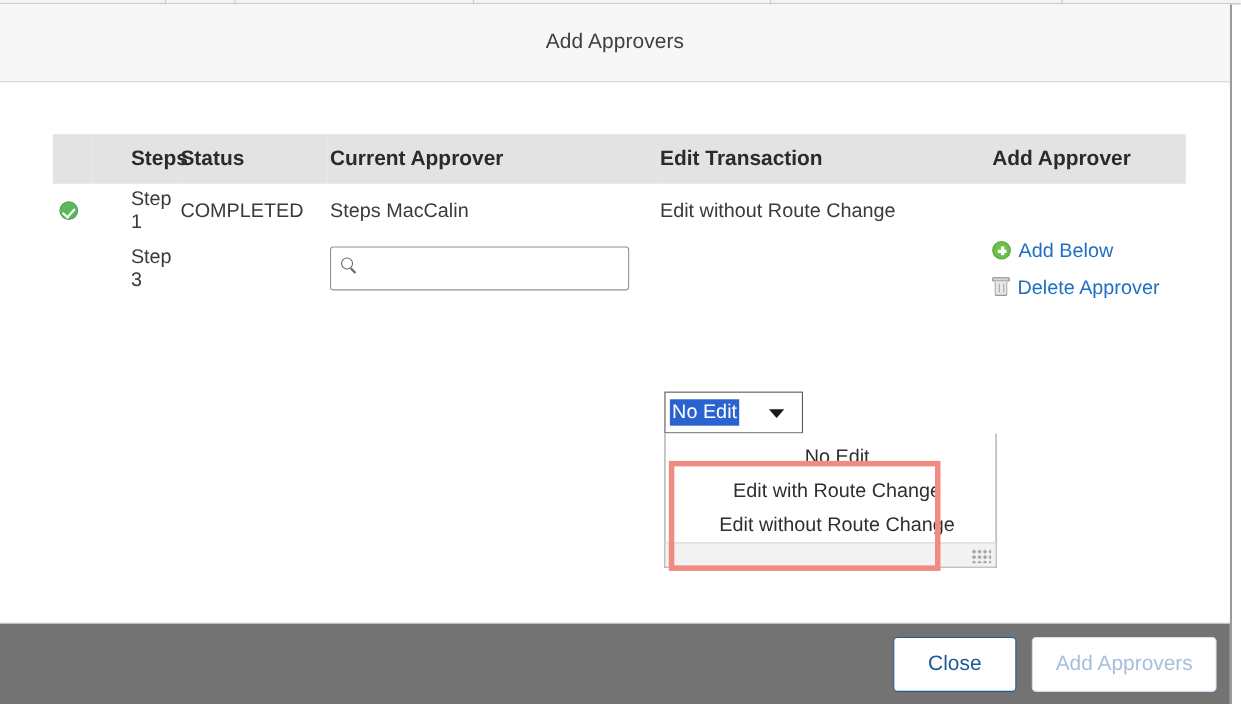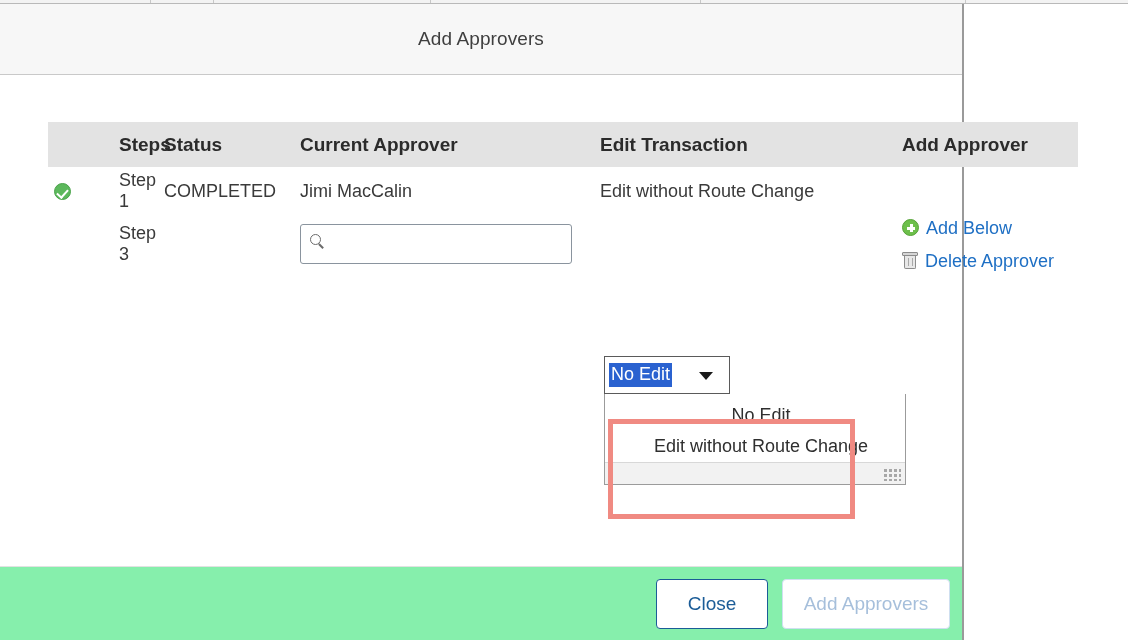--- a/index.html
+++ b/index.html
@@ -27,21 +27,21 @@
   .bg-sliver .cell {
     position: absolute;
     top: 0; height: 4px;
     border-left: 1px solid #c8c8c8;
   }
 
   
   .modal {
     position: absolute;
     top: 4px; left: 0;
-    width: 964px;
+    width: 1120px;
     height: 636px;
     background: #ffffff;
     border-right: 2px solid #9a9a9a;
     display: flex;
     flex-direction: column;
   }
 
   .modal-header {
     height: 71px;
     flex: 0 0 71px;
@@ -65,21 +65,21 @@
   }
 
   .modal-footer {
     flex: 0 0 74px;
     border-top: 1px solid #e2e2e2;
     display: flex;
     align-items: center;
     justify-content: flex-end;
     padding-right: 12px;
     gap: 14px;
-    background: #86efac;
+    background: #737373;
   }
 
   
   .approver-table {
     position: absolute;
     left: 48px;
     top: 47px;
     width: 1030px;
     border-collapse: collapse;
     table-layout: fixed;
@@ -389,21 +389,21 @@
         </tr>
       </thead>
       <tbody>
 
         <tr>
           <td class="col-flag">
             <span class="icon-check"></span>
           </td>
           <td class="col-steps">Step 1</td>
           <td class="col-status">COMPLETED</td>
-          <td class="col-appr">Jimi MacCalin</td>
+          <td class="col-appr">Steps MacCalin</td>
           <td class="col-edit">Edit without Route Change</td>
           <td class="col-add"></td>
         </tr>
 
 
         <tr class="row-tall">
           <td class="col-flag"></td>
           <td class="col-steps">Step 3</td>
           <td class="col-status"></td>
           <td class="col-appr">
@@ -432,20 +432,21 @@
       </tbody>
     </table>
 
     <div class="select-wrap">
       <div class="select-closed">
         <span class="select-value">No Edit</span>
         <span class="select-arrow"></span>
       </div>
       <div class="select-panel">
         <div class="select-option">No Edit</div>
+        <div class="select-option">Edit with Route Change</div>
         <div class="select-option">Edit without Route Change</div>
         <div class="panel-footer">
           <div class="resize-grip"></div>
         </div>
       </div>
     </div>
 
     <div class="annot-rect"></div>
 
   </div>

